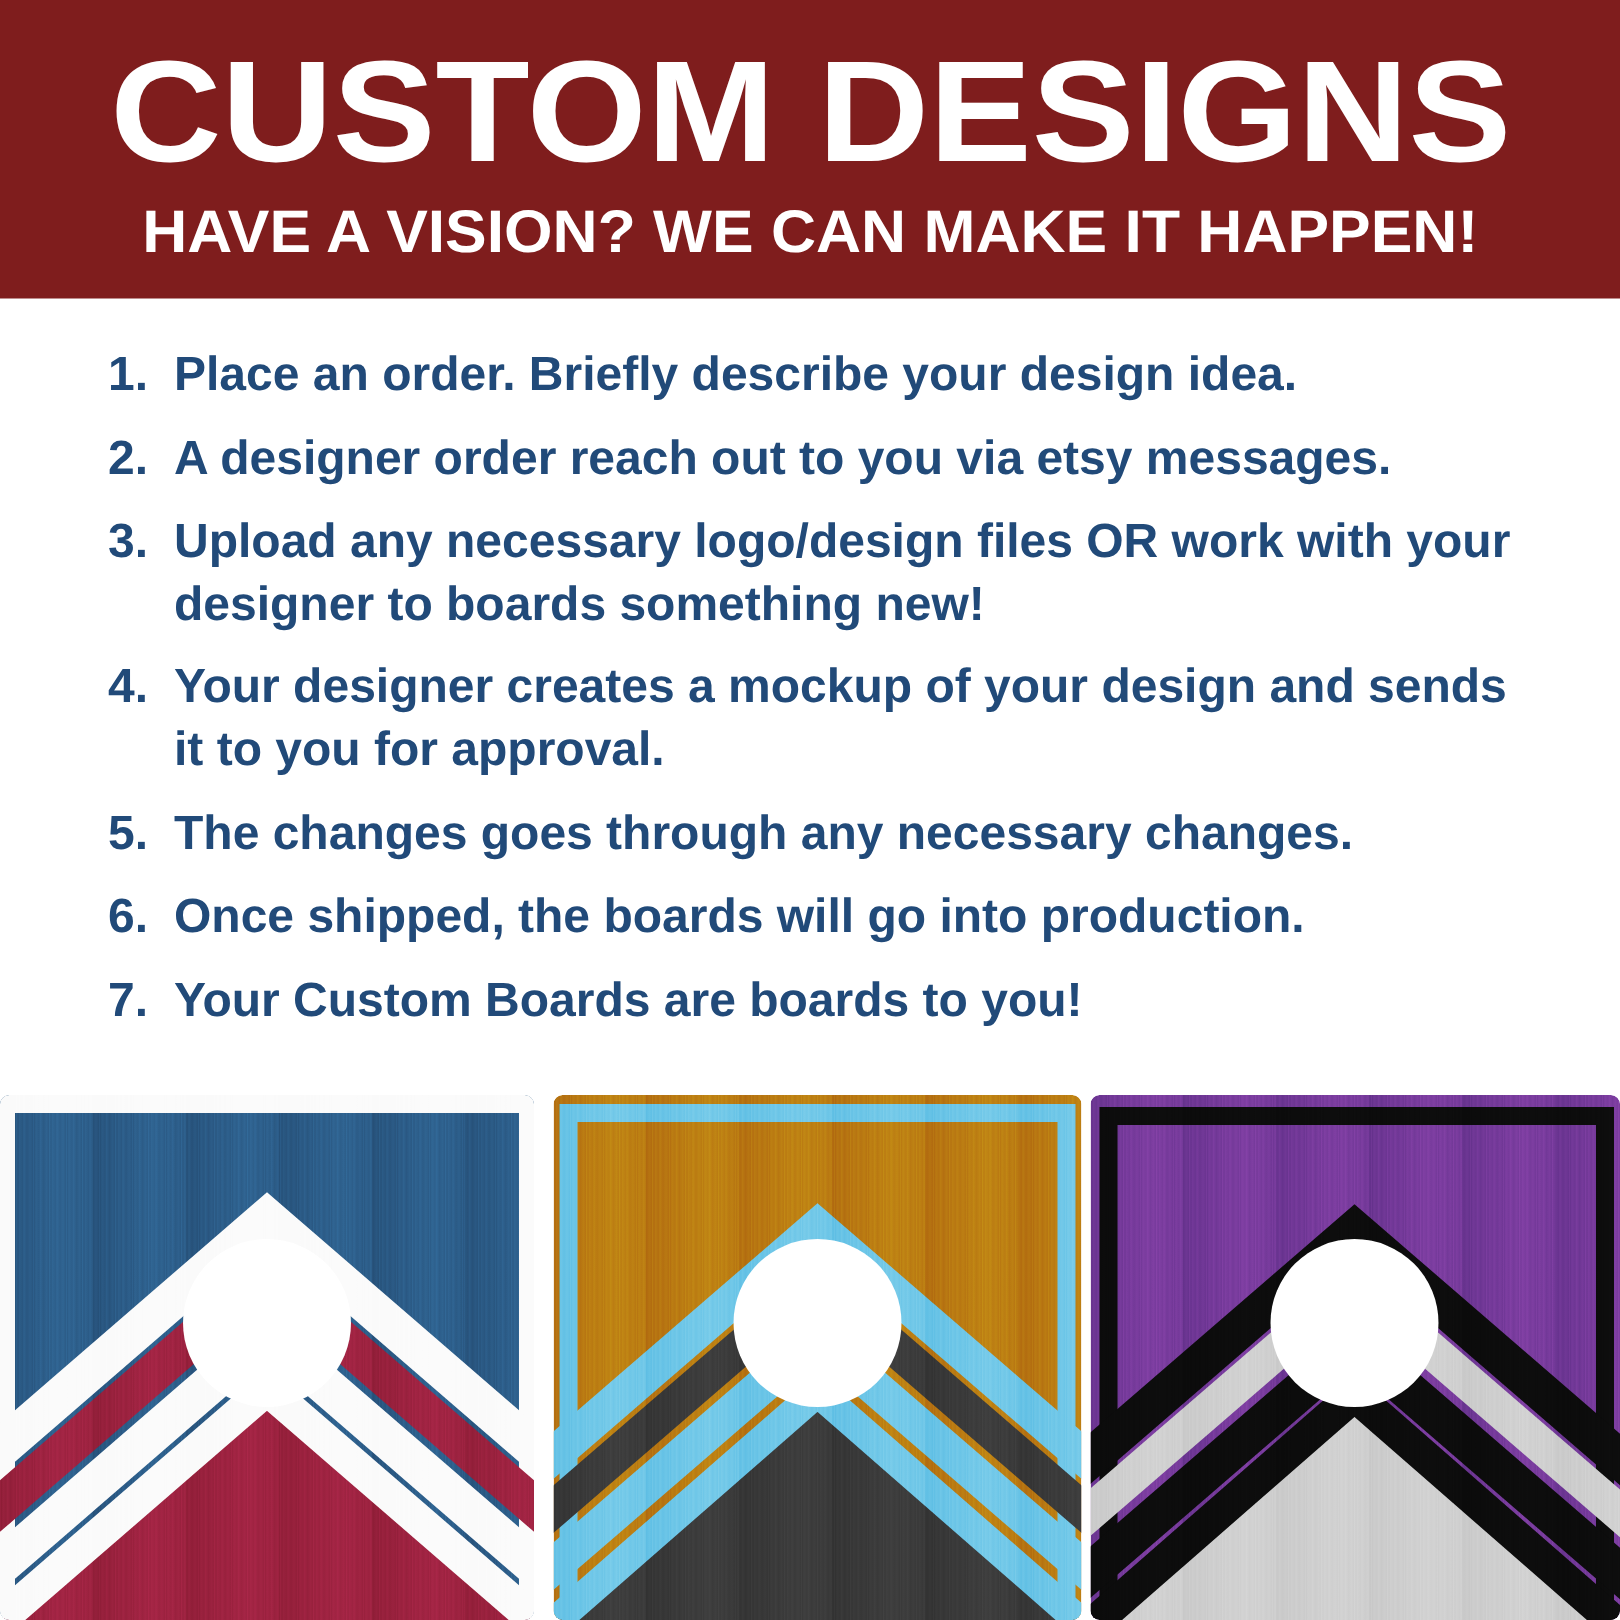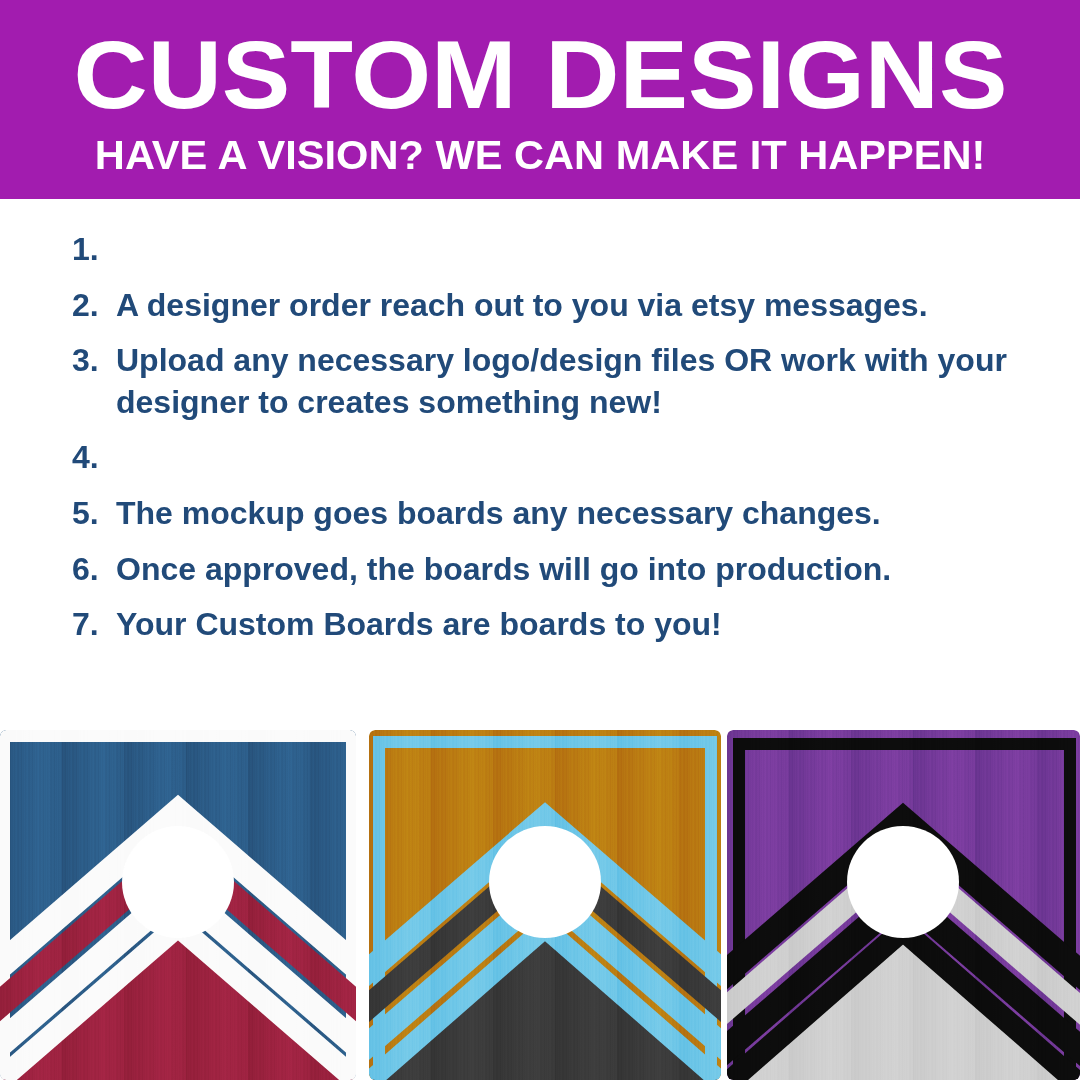--- a/index.html
+++ b/index.html
@@ -7,21 +7,21 @@
     width:1080px;height:1080px;
     background:#ffffff;
     font-family:"Liberation Sans", sans-serif;
     overflow:hidden;
     position:relative;
   }
 
   
   #header-banner{
     position:absolute;left:0;top:0;width:1080px;height:199px;
-    background:#a21caf;
+    background:#7f1d1d;
     display:flex;flex-direction:column;align-items:center;justify-content:center;
     overflow:hidden;
   }
   #banner-title{
     color:#ffffff;
     font-family:"Liberation Sans", sans-serif;
     font-weight:bold;
     font-size:96px;
     line-height:0.98;
     letter-spacing:0px;
@@ -129,44 +129,46 @@
 
 <div id="header-banner">
   <div id="banner-title">CUSTOM DESIGNS</div>
   <div id="banner-subtitle">HAVE A VISION? WE CAN MAKE IT HAPPEN!</div>
 </div>
 
 <div id="steps-list">
 
   <div class="step-row">
     <div class="step-number">1.</div>
+    <div class="step-text">Place an order. Briefly describe your design idea.</div>
   </div>
 
   <div class="step-row">
     <div class="step-number">2.</div>
     <div class="step-text">A designer order reach out to you via etsy messages.</div>
   </div>
 
   <div class="step-row">
     <div class="step-number">3.</div>
-    <div class="step-text">Upload any necessary logo/design files OR work with your designer to creates something new!</div>
+    <div class="step-text">Upload any necessary logo/design files OR work with your designer to boards something new!</div>
   </div>
 
   <div class="step-row">
     <div class="step-number">4.</div>
+    <div class="step-text">Your designer creates a mockup of your design and sends it to you for approval.</div>
   </div>
 
   <div class="step-row">
     <div class="step-number">5.</div>
-    <div class="step-text">The mockup goes boards any necessary changes.</div>
+    <div class="step-text">The changes goes through any necessary changes.</div>
   </div>
 
   <div class="step-row">
     <div class="step-number">6.</div>
-    <div class="step-text">Once approved, the boards will go into production.</div>
+    <div class="step-text">Once shipped, the boards will go into production.</div>
   </div>
 
   <div class="step-row">
     <div class="step-number">7.</div>
     <div class="step-text">Your Custom Boards are boards to you!</div>
   </div>
 
 </div>
 
 <div id="boards-row">

